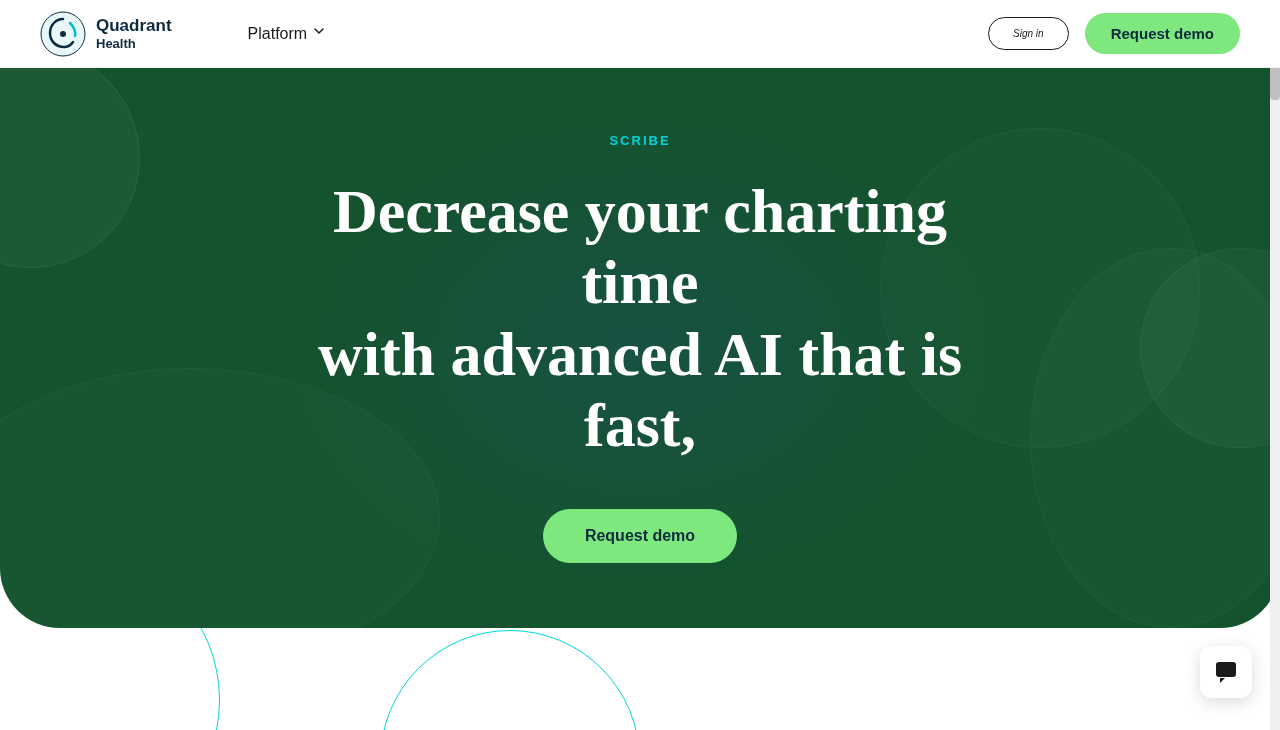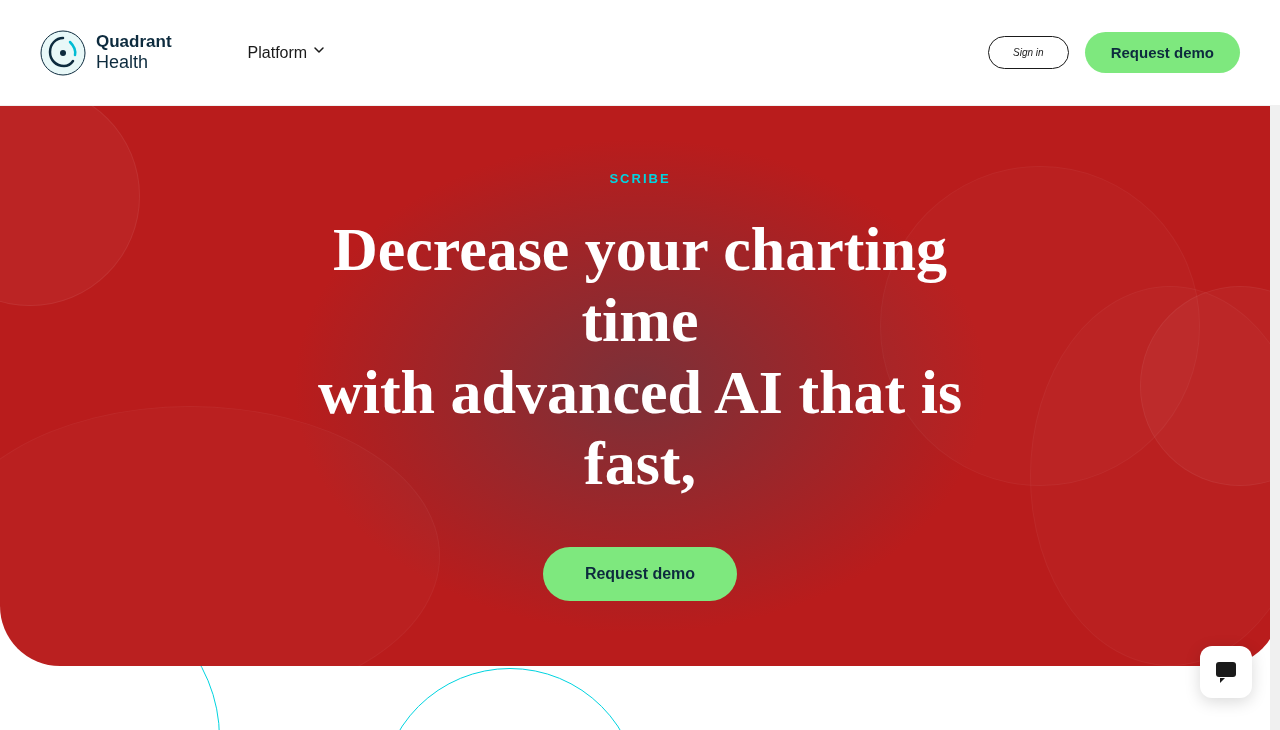--- a/index.html
+++ b/index.html
@@ -5,21 +5,21 @@
     * { margin: 0; padding: 0; box-sizing: border-box; }
     body { font-family: -apple-system, BlinkMacSystemFont, 'Segoe UI', sans-serif; width: 1280px; height: 730px; overflow: hidden; background: #ffffff; }
 
     
     .navbar {
       position: relative;
       z-index: 10;
       display: flex;
       align-items: center;
       padding: 0 40px;
-      height: 106px;
+      height: 68px;
       background: #ffffff;
       border-bottom: 1px solid #f0f0f0;
     }
     .logo-area {
       display: flex;
       align-items: center;
       gap: 10px;
       text-decoration: none;
     }
     .logo-icon {
@@ -30,23 +30,23 @@
       display: flex;
       flex-direction: column;
       line-height: 1.2;
     }
     .logo-text .brand {
       font-size: 17px;
       font-weight: 700;
       color: #0d2b3e;
     }
     .logo-text .sub {
-      font-size: 18px;
+      font-size: 13px;
       color: #0d2b3e;
-      font-weight: 400;
+      font-weight: 700;
     }
     .nav-links {
       display: flex;
       align-items: center;
       gap: 8px;
       margin-left: 60px;
     }
     .nav-item {
       display: flex;
       gap: 6px;
@@ -88,21 +88,21 @@
       font-weight: 600;
       color: #0d2b3e;
       cursor: pointer;
     }
 
     
     .hero {
       position: relative;
       width: 1280px;
       height: 560px;
-      background: #b91c1c;
+      background: #14532d;
       overflow: hidden;
       display: flex;
       flex-direction: column;
       align-items: center;
       justify-content: center;
       border-radius: 0 0 60px 60px;
     }
 
     
     .deco-circle-tl {

